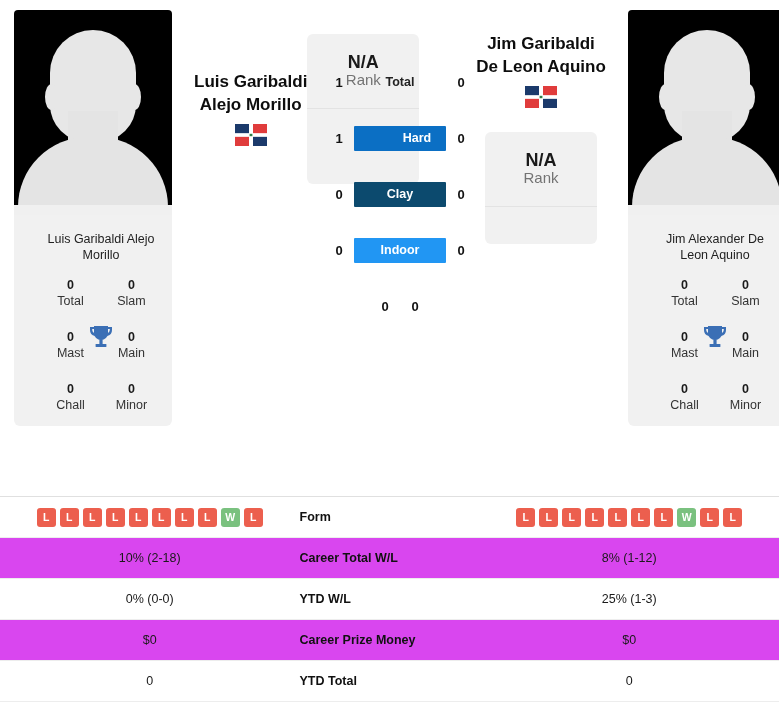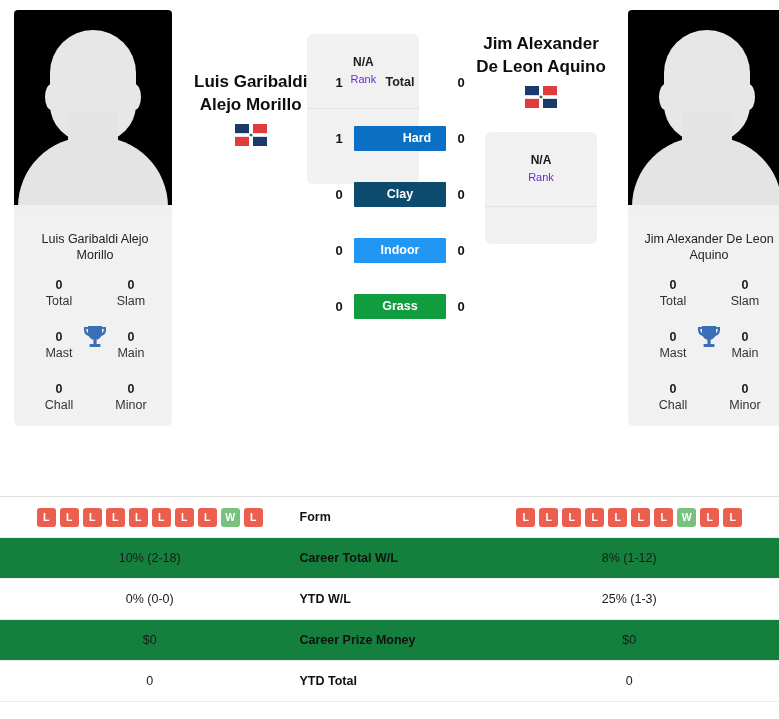--- a/index.html
+++ b/index.html
@@ -80,21 +80,21 @@
     position: absolute;
     left: 0; right: 0; bottom: 0;
     height: 10px;
     background: #f0f0f0;
   }
 
   .stats-card {
     width: 158px;
     background: #f1f1f1;
     border-radius: 0 0 6px 6px;
-    padding: 8px 0 12px 4px;
+    padding: 8px 0 12px 16px;
   }
   .stats-name {
     font-size: 12.5px;
     line-height: 16px;
     text-align: center;
     padding: 8px 10px 14px 10px;
     color: #222;
   }
   .trophy-grid {
     position: relative;
@@ -143,30 +143,30 @@
   .info-cell {
     height: 75px;
     display: flex;
     flex-direction: column;
     align-items: center;
     justify-content: center;
     border-bottom: 1px solid #e3e3e3;
   }
   .info-cell:last-child { border-bottom: none; }
   .info-val {
-    font-size: 12px;
+    font-size: 18px;
     font-weight: bold;
     line-height: 17px;
     color: #1a1a1a;
     min-height: 17px;
   }
   .info-lbl {
-    font-size: 11px;
+    font-size: 15px;
     line-height: 17px;
-    color: #6d28d9;
+    color: #737373;
   }
 
   
   .surface-col {
     flex: 1 1 auto;
     display: flex;
     flex-direction: column;
     padding-top: 58px;
   }
   .surface-row {
@@ -205,21 +205,21 @@
   .compare-table {
     margin-top: 6px;
     border-top: 1px solid #e0e0e0;
   }
   .cmp-row {
     display: flex;
     align-items: center;
     height: 41px;
     border-bottom: 1px solid #ededed;
   }
-  .cmp-row.shaded { background: #15803d; }
+  .cmp-row.shaded { background: #d946ef; }
   .cmp-row.plain { background: #ffffff; }
   .cmp-left, .cmp-right {
     flex: 1 1 0;
     display: flex;
     align-items: center;
     justify-content: center;
     font-size: 12.5px;
     color: #1a1a1a;
   }
   .cmp-mid {
@@ -368,28 +368,27 @@
       <div class="surf-bar" style="background:#0c4a6e;">Clay</div>
       <div class="surf-score">0</div>
     </div>
     <div class="surface-row">
       <div class="surf-score">0</div>
       <div class="surf-bar" style="background:#2196f3;">Indoor</div>
       <div class="surf-score">0</div>
     </div>
     <div class="surface-row">
       <div class="surf-score">0</div>
-      <div class="surf-bar" style="background:#0f9d3f;">Grass</div>
       <div class="surf-score">0</div>
     </div>
   </div>
 
   <div style="display:flex;flex-direction:column;align-items:center;width:130px;flex:0 0 130px;margin-right:22px;">
     <div class="player-header">
-      <div class="player-header-name">Jim Alexander</div>
+      <div class="player-header-name">Jim Garibaldi</div>
       <div class="player-header-name">De Leon Aquino</div>
       <svg class="flag" viewBox="0 0 32 22">
         <rect x="0" y="0" width="14" height="9.4" fill="#1b3a6b"></rect>
         <rect x="18" y="0" width="14" height="9.4" fill="#e03c3c"></rect>
         <rect x="0" y="12.6" width="14" height="9.4" fill="#e03c3c"></rect>
         <rect x="18" y="12.6" width="14" height="9.4" fill="#1b3a6b"></rect>
         <rect x="14" y="0" width="4" height="22" fill="#ffffff"></rect>
         <rect x="0" y="9.4" width="32" height="3.2" fill="#ffffff"></rect>
         <rect x="14.6" y="9.8" width="2.8" height="2.4" fill="#2f7d46"></rect>
       </svg>

